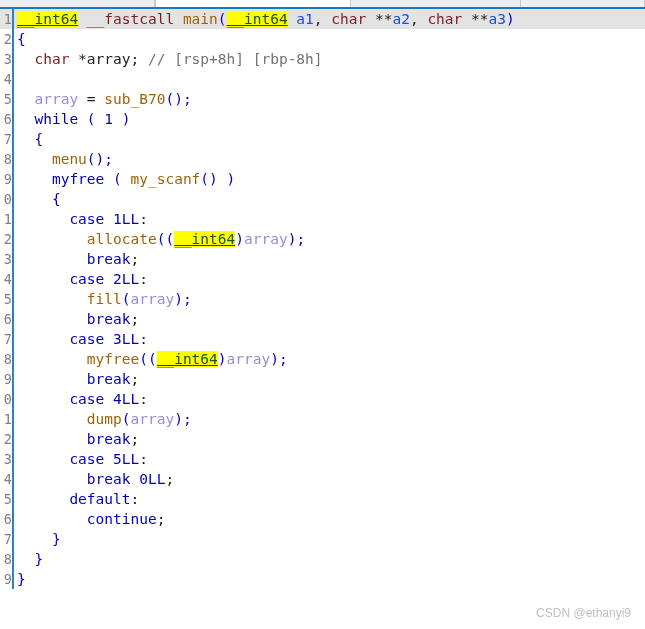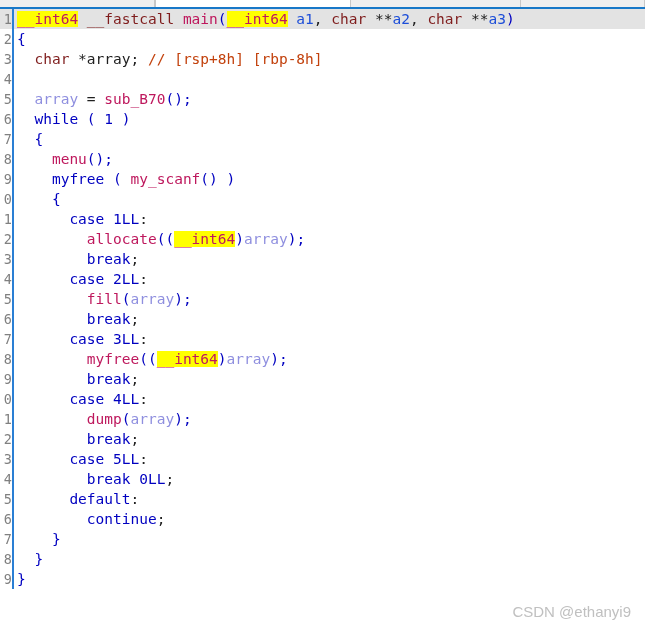--- a/index.html
+++ b/index.html
@@ -83,47 +83,48 @@
     flex: 1 1 auto;
     padding-left: 3px;
     color: #202020;
     overflow: hidden;
   }
 
   
   .t-plain  { color: #202020; }
   .t-kw     { color: #0000c0; }            
   .t-type   { color: #7f1d1d; }            
-  .t-fn     { color: #be185d; }            
+  .t-fn     { color: #a16207; }            
   .t-var    { color: #8f8fdf; }            
   .t-num    { color: #0000c0; }            
   .t-punct  { color: #0000c0; }            
-  .t-cmt    { color: #c2410c; }            
+  .t-cmt    { color: #737373; }            
   .t-arg    { color: #1d4ed8; }            
   .hl {
     background: #ffff00;
-    color: #be185d;
+    color: #14532d;
+    text-decoration: underline;
   }
 
   
   .caret {
     display: inline-block;
     width: 0;
     border-left: 2px solid #2a7fd4;
     height: 15px;
     vertical-align: -3px;
     margin-right: -2px;
   }
 
   
   #watermark {
     position: absolute;
     right: 14px; bottom: 9px;
     font-family: "Liberation Sans", sans-serif;
-    font-size: 15px;
+    font-size: 12px;
     color: #c0c0c0;
     user-select: none;
   }
 </style>
 </head>
 <body>
 
 <div id="tabstrip">
   <div class="tab" id="tab-a"></div>
   <div class="tab active" id="tab-b"></div>

